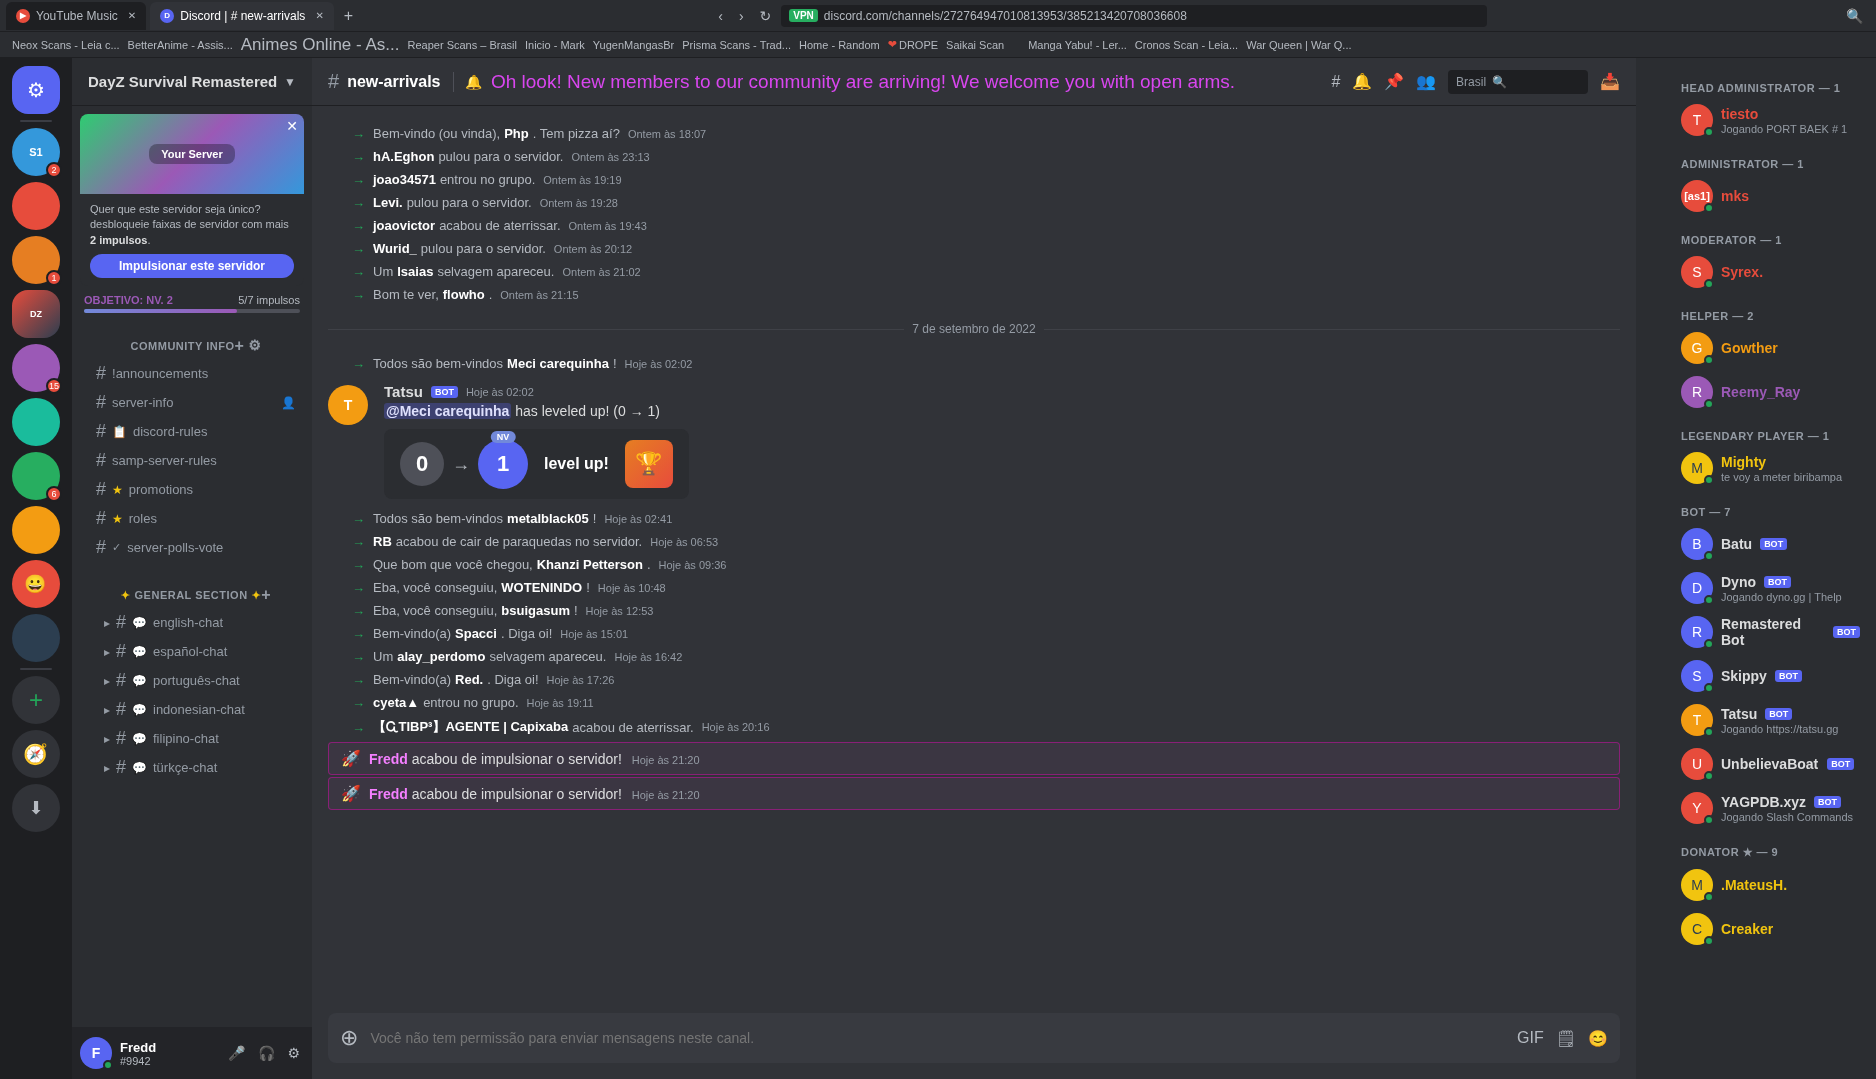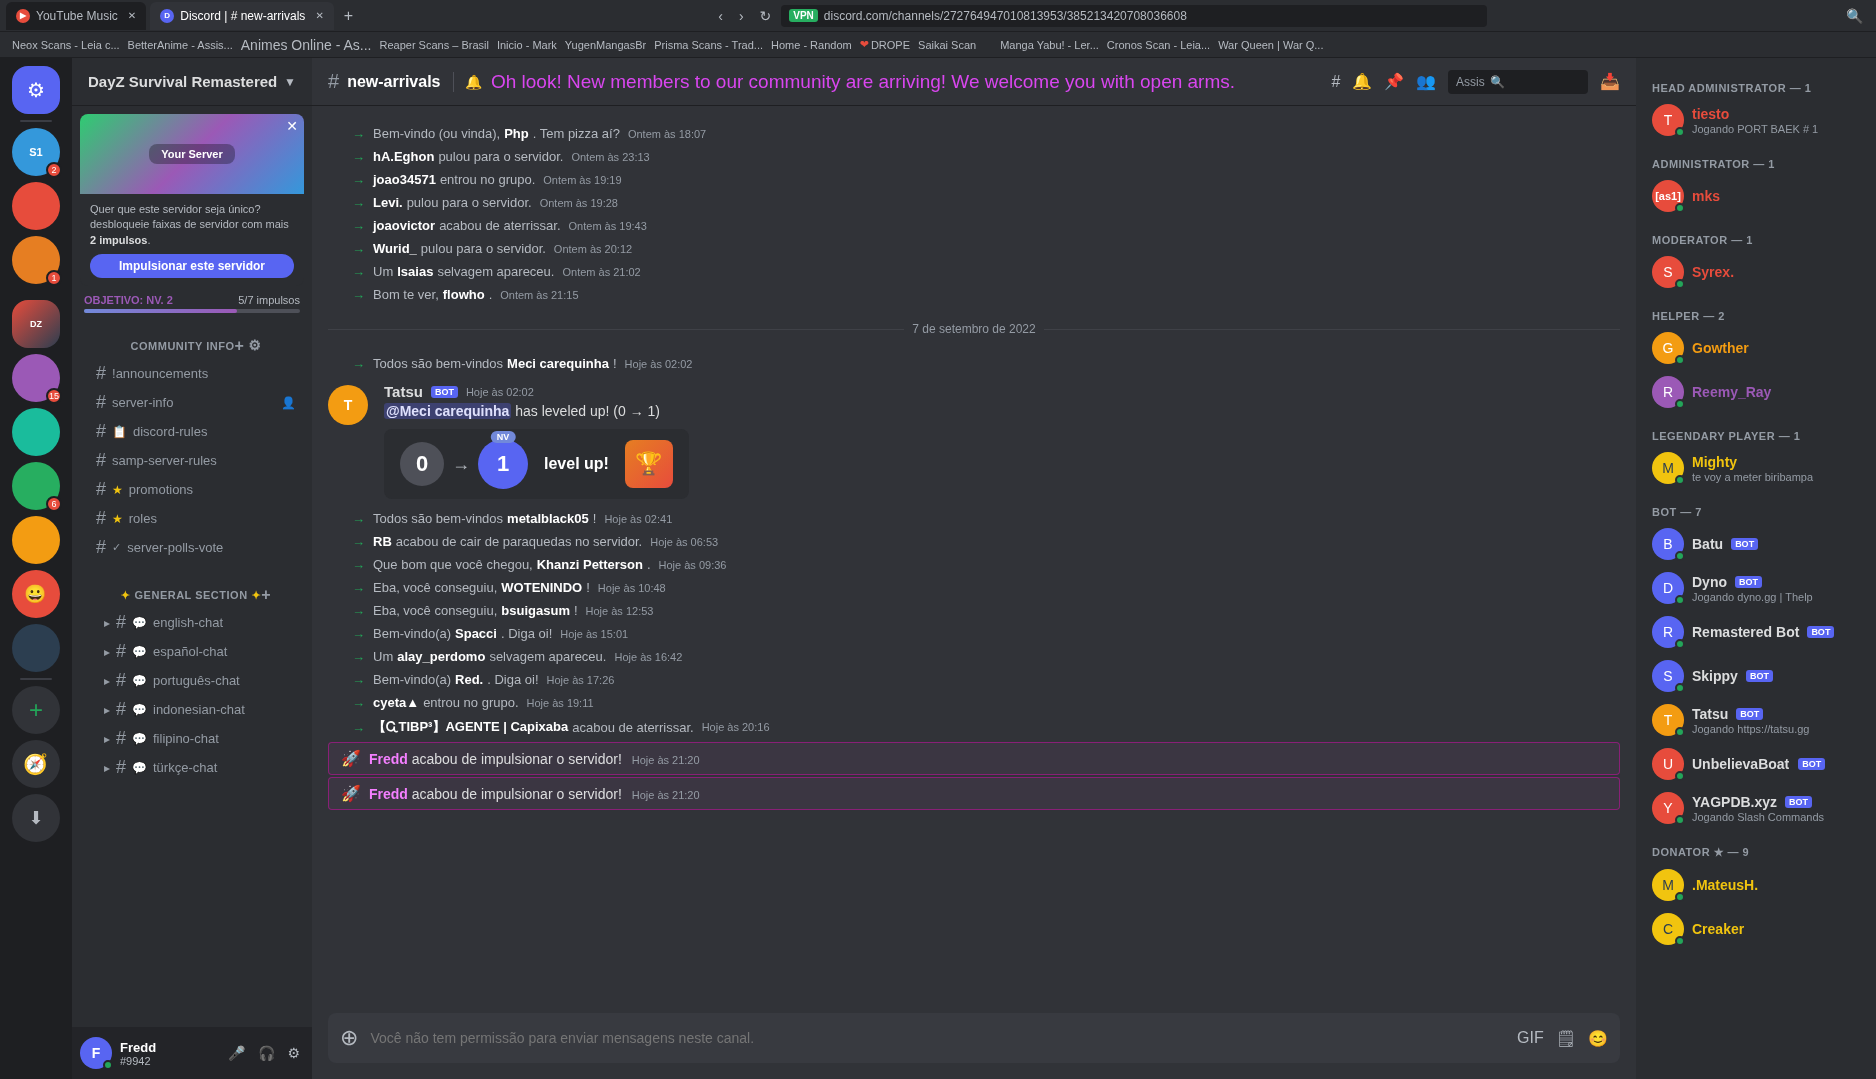--- a/index.html
+++ b/index.html
@@ -66,21 +66,21 @@
 
     .chat-input-area { padding: 0 16px 16px; flex-shrink: 0; }
     .chat-input-box { background: #383a40; border-radius: 8px; display: flex; align-items: center; padding: 0 12px; gap: 12px; }
     .chat-input-add { color: #b5bac1; font-size: 22px; cursor: pointer; padding: 12px 0; }
     .chat-input { flex: 1; background: none; border: none; color: #949ba4; font-size: 14px; padding: 12px 0; outline: none; }
     .chat-input-icons { display: flex; gap: 12px; }
     .chat-input-icon { color: #b5bac1; font-size: 16px; cursor: pointer; }
 
     
     .members-sidebar { width: 240px; background: #2b2d31; overflow-y: auto; padding: 16px 8px; flex-shrink: 0; }
-    .member-section { margin-bottom: 8px; }
+    .member-section { margin-bottom: 8px; margin-left: 29px; }
     .member-section-header { font-size: 11px; font-weight: 700; color: #949ba4; text-transform: uppercase; letter-spacing: 0.5px; padding: 8px 8px 4px; }
     .member-item { display: flex; align-items: center; gap: 8px; padding: 6px 8px; border-radius: 4px; cursor: pointer; }
     .member-avatar { width: 32px; height: 32px; border-radius: 50%; flex-shrink: 0; position: relative; display: flex; align-items: center; justify-content: center; font-size: 14px; color: white; }
     .member-avatar .status-dot { position: absolute; bottom: -1px; right: -1px; width: 10px; height: 10px; border-radius: 50%; border: 2px solid #2b2d31; }
     .status-online { background: #23a559; }
     .member-name { font-size: 14px; font-weight: 600; }
     .member-subtext { font-size: 11px; color: #949ba4; margin-top: 1px; }
     .member-bot-badge { background: #5865f2; color: white; font-size: 9px; font-weight: 700; border-radius: 3px; padding: 1px 4px; margin-left: 4px; }
 
     
@@ -111,21 +111,21 @@
     <span style="background:#27ae60; border-radius:3px; padding:1px 4px; font-size:10px; color:white; font-weight:bold;">VPN</span>
     <span>discord.com/channels/272764947010813953/385213420708036608</span>
   </div>
   <div style="flex:1;"></div>
   <span style="color:#b5bac1; font-size:14px; cursor:pointer; padding:0 6px;">🔍</span>
 </div>
 
 <div style="background:#2b2d31; height:26px; display:flex; align-items:center; padding:0 8px; border-bottom:1px solid #1e1f22; flex-shrink:0; overflow:hidden;">
   <span style="font-size:11px; color:#b5bac1; cursor:pointer; white-space:nowrap; padding:2px 4px; border-radius:3px;">Neox Scans - Leia c...</span>
   <span style="font-size:11px; color:#b5bac1; cursor:pointer; white-space:nowrap; padding:2px 4px; border-radius:3px;">BetterAnime - Assis...</span>
-  <span style="font-size:14px; color:#b5bac1; cursor:pointer; white-space:nowrap; padding:2px 4px; border-radius:3px;">Animes Online - As...</span>
+  <span style="font-size:17px; color:#b5bac1; cursor:pointer; white-space:nowrap; padding:2px 4px; border-radius:3px;">Animes Online - As...</span>
   <span style="font-size:11px; color:#b5bac1; cursor:pointer; white-space:nowrap; padding:2px 4px; border-radius:3px;">Reaper Scans – Brasil</span>
   <span style="font-size:11px; color:#b5bac1; cursor:pointer; white-space:nowrap; padding:2px 4px; border-radius:3px;">Inicio - Mark</span>
   <span style="font-size:11px; color:#b5bac1; cursor:pointer; white-space:nowrap; padding:2px 4px; border-radius:3px;">YugenMangasBr</span>
   <span style="font-size:11px; color:#b5bac1; cursor:pointer; white-space:nowrap; padding:2px 4px; border-radius:3px;">Prisma Scans - Trad...</span>
   <span style="font-size:11px; color:#b5bac1; cursor:pointer; white-space:nowrap; padding:2px 4px; border-radius:3px;">Home - Random</span>
   <span style="font-size:11px; color:#b5bac1; cursor:pointer; white-space:nowrap; padding:2px 4px; border-radius:3px; display:flex; align-items:center; gap:2px;"><span style="color:#e74c3c;">❤</span> DROPE</span>
   <span style="font-size:11px; color:#b5bac1; cursor:pointer; white-space:nowrap; padding:2px 4px; border-radius:3px;">Saikai Scan</span>
   <span style="font-size:11px; color:#b5bac1; cursor:pointer; white-space:nowrap; padding:2px 4px; border-radius:3px;margin-left:16px;">Manga Yabu! - Ler...</span>
   <span style="font-size:11px; color:#b5bac1; cursor:pointer; white-space:nowrap; padding:2px 4px; border-radius:3px;">Cronos Scan - Leia...</span>
   <span style="font-size:11px; color:#b5bac1; cursor:pointer; white-space:nowrap; padding:2px 4px; border-radius:3px;">War Queen | War Q...</span>
@@ -139,21 +139,21 @@
     </div>
     <div class="server-divider"></div>
     <div class="server-icon" style="background:#3498db;">
       <span style="font-size:11px; color:white; font-weight:bold;">S1</span>
       <span class="badge">2</span>
     </div>
     <div class="server-icon" style="background:#e74c3c;"></div>
     <div class="server-icon" style="background:#e67e22;">
       <span class="badge">1</span>
     </div>
-    <div class="server-icon active" style="background: linear-gradient(135deg,#e74c3c,#2c3e50); overflow:hidden;margin-top:10px;">
+    <div class="server-icon active" style="background: linear-gradient(135deg,#e74c3c,#2c3e50); overflow:hidden;">
       <span style="font-size:9px; font-weight:bold; color:white; text-align:center;">DZ</span>
     </div>
     <div class="server-icon" style="background:#9b59b6;">
       <span class="badge">15</span>
     </div>
     <div class="server-icon" style="background:#1abc9c;"></div>
     <div class="server-icon" style="background:#27ae60;">
       <span class="badge">6</span>
     </div>
     <div class="server-icon" style="background:#f39c12;"></div>
@@ -316,21 +316,21 @@
       <span class="chat-channel-name">new-arrivals</span>
       <div class="chat-divider"></div>
       <span style="font-size:14px; color:#b5bac1;">🔔</span>
       <span class="chat-topic">Oh look! New members to our community are arriving! We welcome you with open arms.</span>
       <div class="chat-header-icons">
         <span class="header-icon">#</span>
         <span class="header-icon">🔔</span>
         <span class="header-icon">📌</span>
         <span class="header-icon">👥</span>
         <div class="search-box">
-          <span style="color:#949ba4; font-size:12px;">Assis</span>
+          <span style="color:#949ba4; font-size:12px;">Brasil</span>
           <span style="color:#949ba4; font-size:12px;">🔍</span>
         </div>
         <span class="header-icon">📥</span>
       </div>
     </div>
 
     <div class="messages-container">
 
       <div class="join-message">
         <span class="join-arrow">→</span>

